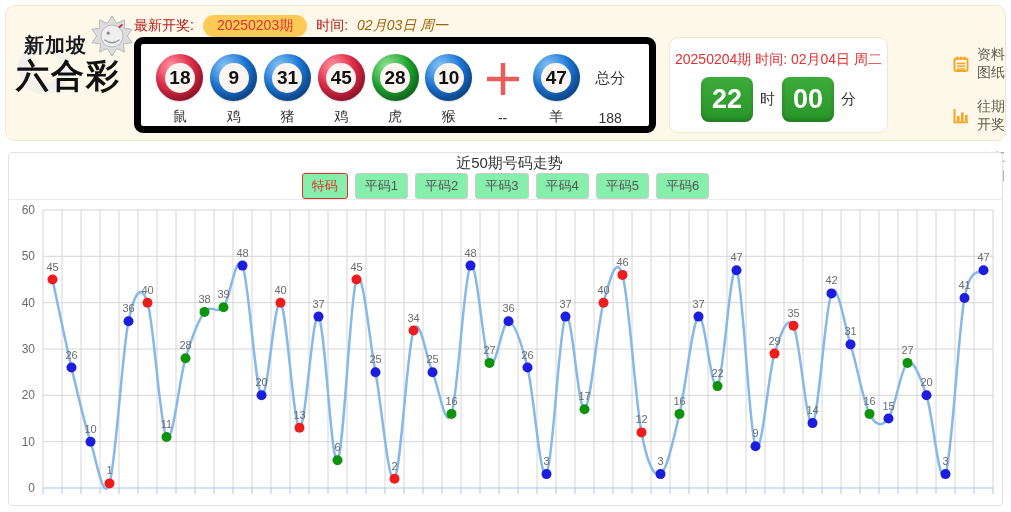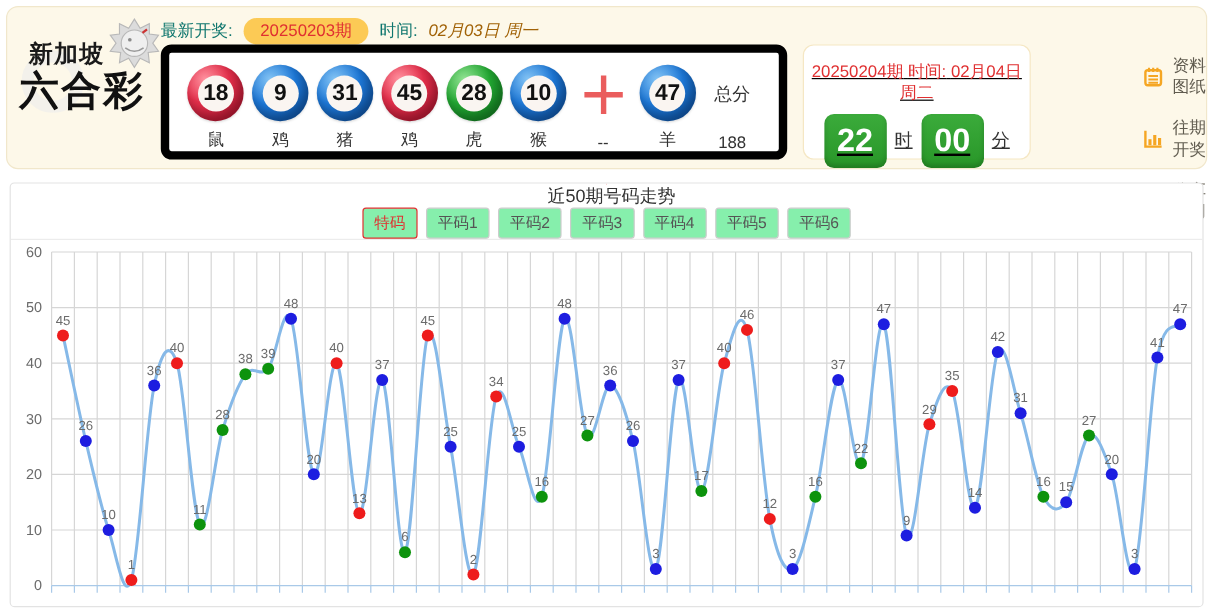--- a/index.html
+++ b/index.html
@@ -14,41 +14,41 @@
   .logo-wm { position:absolute; left:6px; top:30px; width:52px; height:52px; border-radius:50%;
     border:10px solid #ececec; opacity:.6; }
   .logo-l1 { position:absolute; left:12px; top:20px; font-family:"Liberation Serif", serif;
     font-weight:bold; font-size:20px; color:#1a1a1a; letter-spacing:1px; }
   .logo-l2 { position:absolute; left:4px; top:42px; font-family:"Liberation Serif", serif;
     font-weight:bold; font-size:33px; color:#111; letter-spacing:2px; }
   .merlion { position:absolute; right:0; top:2px; }
 
   .latest-row { position:absolute; left:128px; top:8px; height:24px; display:flex;
     align-items:center; gap:9px; font-size:14px; }
-  .muted { color:#0f766e; }
+  .muted { color:#b91c1c; }
   .badge { background:#fcca55; color:#e03031; border-radius:12px; padding:2px 14px; font-size:14px; }
   .red-text { color:#a16207;font-style:italic; }
 
   .balls-box { position:absolute; left:128px; top:31px; width:522px; height:96px;
     background:#fff; border:7px solid #000000; border-radius:9px;
     display:flex; padding:9px 12px 0 12px; }
   .slot { flex:1; display:flex; flex-direction:column; align-items:center; }
   .ball-area { height:56px; display:flex; align-items:center; justify-content:center; }
   .ball { width:47px; height:47px; border-radius:50%; display:flex; align-items:center;
     justify-content:center; box-shadow: inset -4px -6px 9px rgba(0,0,0,.28), 0 1px 2px rgba(0,0,0,.15); }
   .ball .num { width:30px; height:30px; border-radius:50%; background:#faf5f1;
     display:flex; align-items:center; justify-content:center; font-weight:bold;
     font-size:19px; color:#111; }
   .ball.red   { background: radial-gradient(circle at 32% 26%, #ff93a0 0%, #e42f4b 42%, #b40f2c 100%); }
   .ball.blue  { background: radial-gradient(circle at 32% 26%, #84c4f4 0%, #1d78d8 45%, #0b4ea2 100%); }
   .ball.green { background: radial-gradient(circle at 32% 26%, #93e393 0%, #22a832 45%, #0f7d1f 100%); }
   .zodiac { margin-top:6px; font-size:14px; color:#333; }
 
-  .next-box { position:absolute; left:663px; top:31px; width:190px; height:96px;
-    background:#fff; border:1px solid #f5e7c4; border-radius:9px; text-align:center;text-decoration:underline; }
+  .next-box { position:absolute; left:663px; top:31px; width:219px; height:96px;
+    background:#fff; border:1px solid #f5e7c4; border-radius:9px; text-align:center; }
   .next-period { margin-top:13px; font-size:14px; color:#e03031; }
   .countdown { margin-top:8px; display:flex; align-items:center; justify-content:center; gap:7px; }
   .tile { width:52px; height:45px; border-radius:8px;
     background:linear-gradient(#3bab3b,#289628); color:#fff; font-size:27px; font-weight:bold;
     display:flex; align-items:center; justify-content:center;
     box-shadow: inset 0 -3px 4px rgba(0,0,0,.18); }
   .unit { font-size:15px; color:#333; }
 
   .links { position:absolute; left:946px; top:40px; display:flex; flex-direction:column; gap:16px; }
   .link { display:flex; align-items:center; gap:7px; font-size:14px; color:#615c50; cursor:pointer; }

